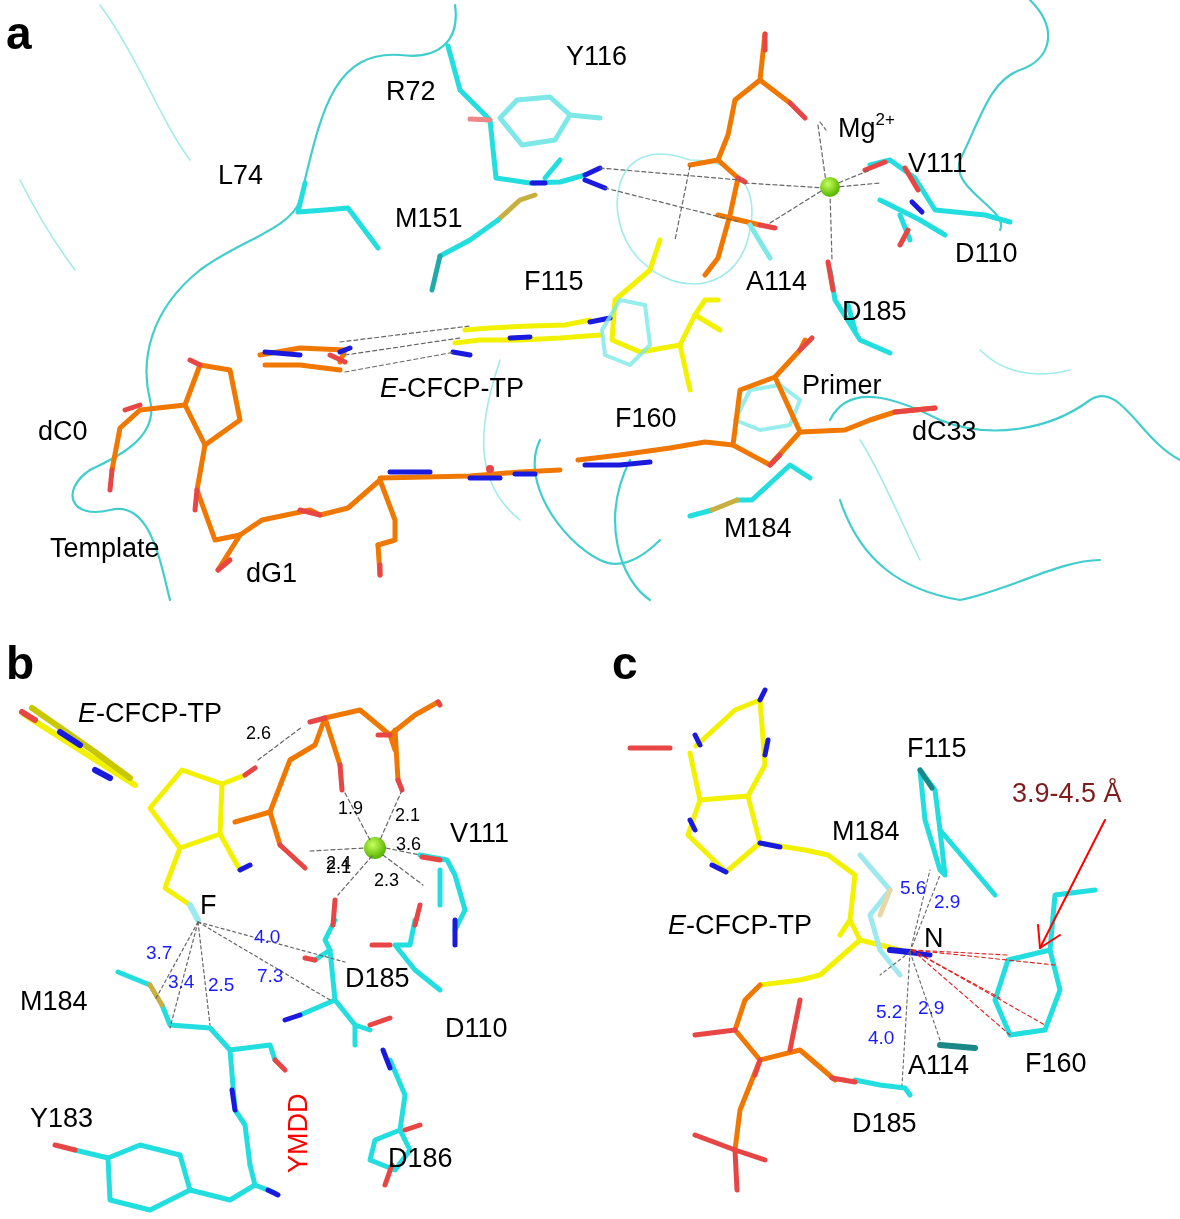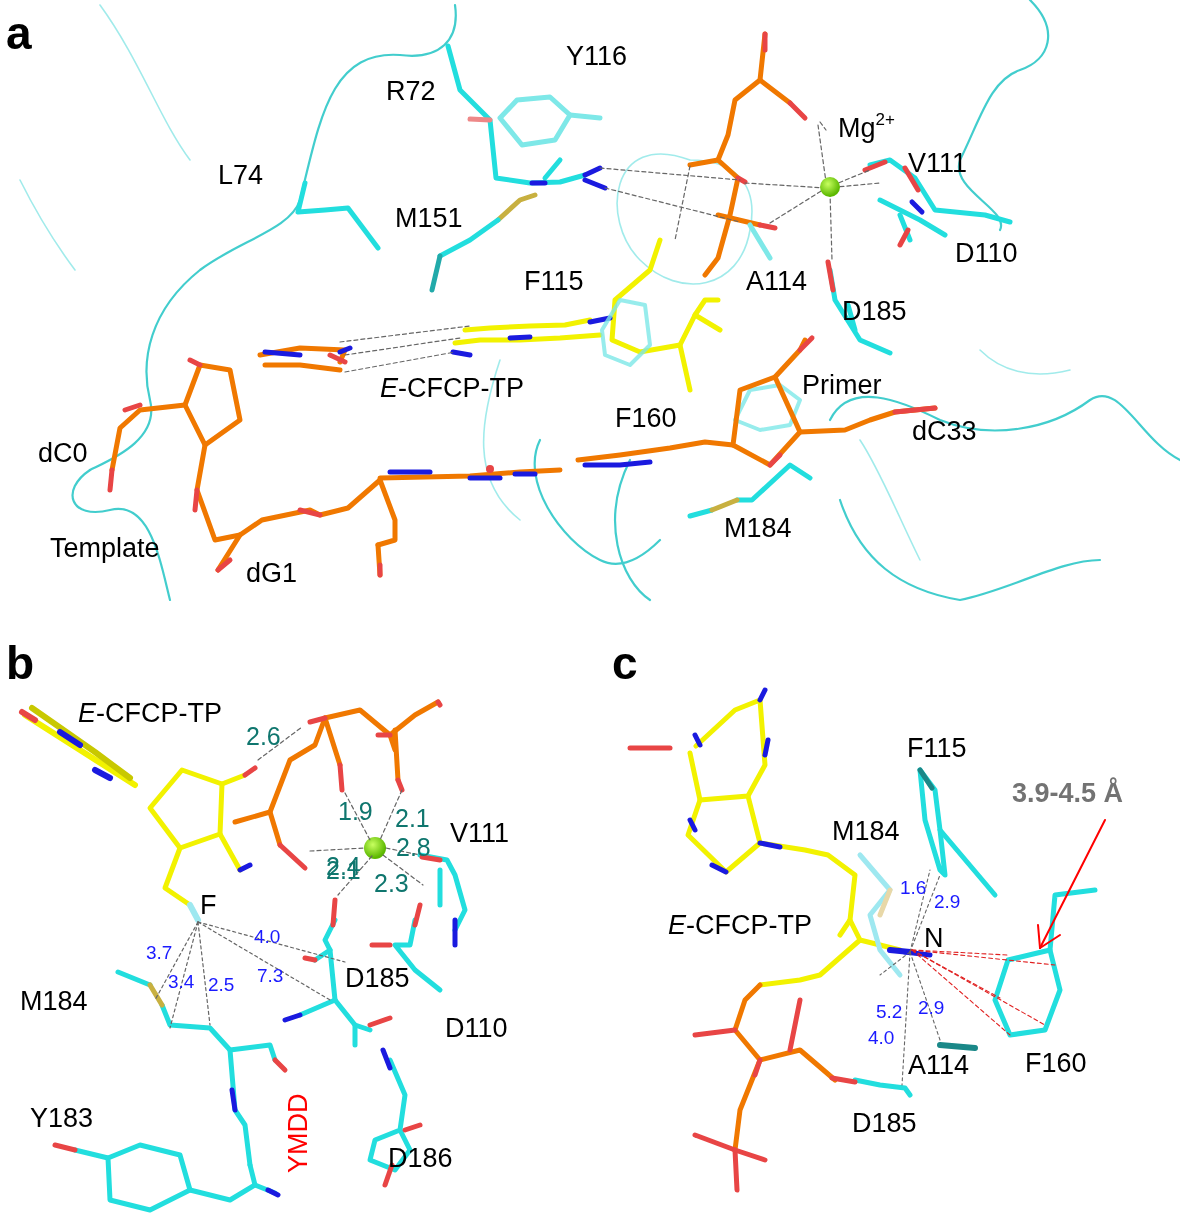--- a/index.html
+++ b/index.html
@@ -2,23 +2,23 @@
 <html><head>
 <meta charset="utf-8">
 <style>
   html,body{margin:0;padding:0;background:#fff;}
   body{width:1180px;height:1219px;overflow:hidden;font-family:"Liberation Sans",sans-serif;}
   #fig{position:relative;width:1180px;height:1219px;}
   svg{position:absolute;left:0;top:0;}
   .lbl{position:absolute;font-family:"Liberation Sans",sans-serif;color:#000;white-space:nowrap;line-height:1;}
   .panel-letter{font-weight:bold;font-size:46px;}
   .res{font-size:27px;}
-  .dist-k{font-size:25px;color:#0f766e;}
+  .dist-k{font-size:18px;color:#000000;}
   .dist-b{font-size:19px;color:#1a1aff;}
-  .red{color:#737373;font-weight:bold;}
+  .red{color:#7f1d1d;}
   .ital{font-style:italic;}
   .ymdd{transform:rotate(-90deg);transform-origin:left top;font-size:27px;color:#ff0000;}
   sup{font-size:17px;vertical-align:top;position:relative;top:-4px;}
 </style>
 </head>
 <body>
 
 <div id="fig">
 
 <svg width="1180" height="1219" viewBox="0 0 1180 1219">
@@ -384,54 +384,54 @@
 <div class="lbl res" style="left:395px;top:205px">M151</div>
 <div class="lbl res" style="left:524px;top:268px">F115</div>
 <div class="lbl res" style="left:746px;top:268px">A114</div>
 <div class="lbl res" style="left:838px;top:115px"><span>Mg</span><sup>2+</sup></div>
 <div class="lbl res" style="left:908px;top:150px">V111</div>
 <div class="lbl res" style="left:955px;top:240px">D110</div>
 <div class="lbl res" style="left:842px;top:298px">D185</div>
 <div class="lbl res" style="left:380px;top:375px"><span class="ital">E</span><span>-CFCP-TP</span></div>
 <div class="lbl res" style="left:802px;top:372px">Primer</div>
 <div class="lbl res" style="left:615px;top:405px">F160</div>
-<div class="lbl res" style="left:38px;top:440px">dC0</div>
+<div class="lbl res" style="left:38px;top:418px">dC0</div>
 <div class="lbl res" style="left:912px;top:418px">dC33</div>
 <div class="lbl res" style="left:50px;top:535px">Template</div>
 <div class="lbl res" style="left:246px;top:560px">dG1</div>
 <div class="lbl res" style="left:724px;top:515px">M184</div>
 
 <div class="lbl panel-letter" style="left:6px;top:640px">b</div>
 <div class="lbl res" style="left:78px;top:700px"><span class="ital">E</span><span>-CFCP-TP</span></div>
 <div class="lbl dist-k" style="left:246px;top:724px">2.6</div>
 <div class="lbl dist-k" style="left:338px;top:799px">1.9</div>
 <div class="lbl dist-k" style="left:395px;top:806px">2.1</div>
 <div class="lbl dist-k" style="left:326px;top:854px">2.4</div>
-<div class="lbl dist-k" style="left:396px;top:835px">2.8</div>
+<div class="lbl dist-k" style="left:396px;top:835px">3.6</div>
 <div class="lbl dist-k" style="left:326px;top:858px">2.1</div>
 <div class="lbl dist-k" style="left:374px;top:871px">2.3</div>
 <div class="lbl res" style="left:450px;top:820px">V111</div>
 <div class="lbl res" style="left:200px;top:892px">F</div>
 <div class="lbl dist-b" style="left:146px;top:943px">3.7</div>
 <div class="lbl dist-b" style="left:168px;top:972px">3.4</div>
 <div class="lbl dist-b" style="left:208px;top:975px">2.5</div>
 <div class="lbl dist-b" style="left:254px;top:927px">4.0</div>
 <div class="lbl dist-b" style="left:257px;top:966px">7.3</div>
 <div class="lbl res" style="left:20px;top:988px">M184</div>
 <div class="lbl res" style="left:345px;top:965px">D185</div>
 <div class="lbl res" style="left:445px;top:1015px">D110</div>
 <div class="lbl res" style="left:30px;top:1105px">Y183</div>
 <div class="lbl res" style="left:388px;top:1145px">D186</div>
 <div class="lbl ymdd" style="left:285px;top:1173px">YMDD</div>
 
 <div class="lbl panel-letter" style="left:612px;top:640px">c</div>
 <div class="lbl res" style="left:907px;top:735px">F115</div>
 <div class="lbl res red" style="left:1012px;top:780px">3.9-4.5 Å</div>
 <div class="lbl res" style="left:832px;top:818px">M184</div>
-<div class="lbl dist-b" style="left:900px;top:878px">1.6</div>
+<div class="lbl dist-b" style="left:900px;top:878px">5.6</div>
 <div class="lbl dist-b" style="left:934px;top:892px">2.9</div>
 <div class="lbl res" style="left:668px;top:912px"><span class="ital">E</span><span>-CFCP-TP</span></div>
 <div class="lbl res" style="left:924px;top:925px">N</div>
 <div class="lbl dist-b" style="left:876px;top:1002px">5.2</div>
 <div class="lbl dist-b" style="left:918px;top:998px">2.9</div>
 <div class="lbl dist-b" style="left:868px;top:1028px">4.0</div>
 <div class="lbl res" style="left:908px;top:1052px">A114</div>
 <div class="lbl res" style="left:1025px;top:1050px">F160</div>
 <div class="lbl res" style="left:852px;top:1110px">D185</div>
 

